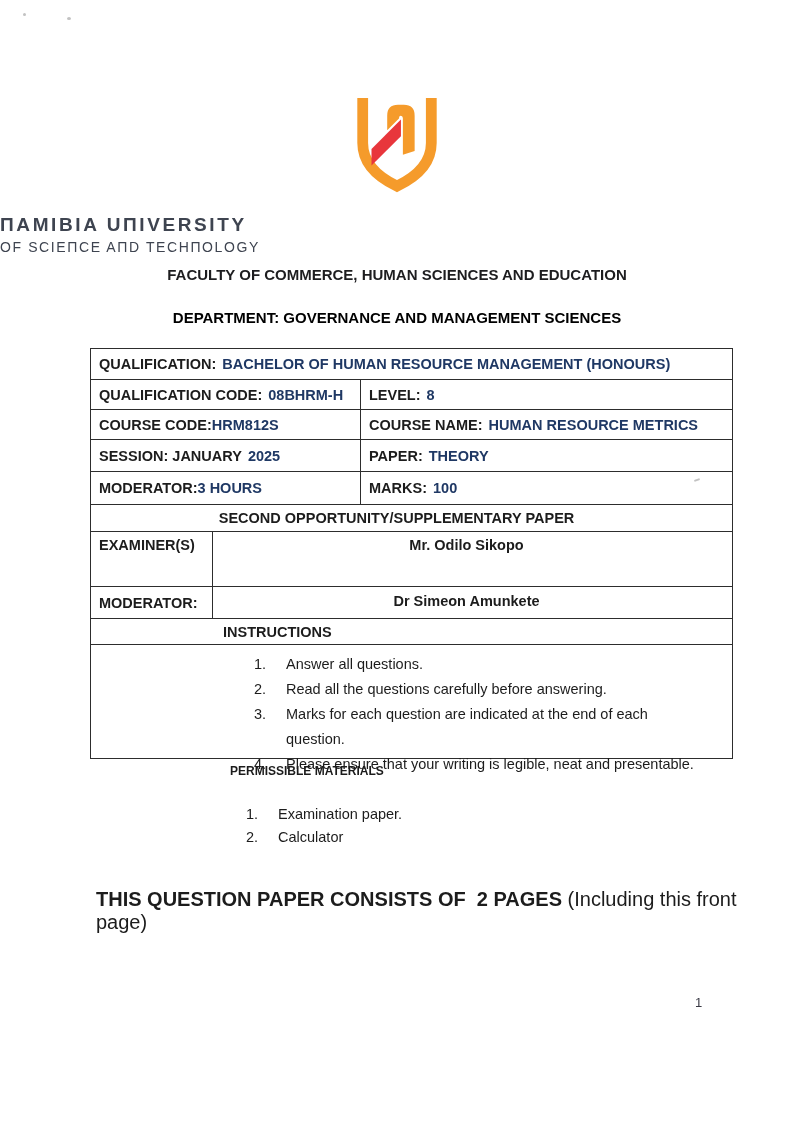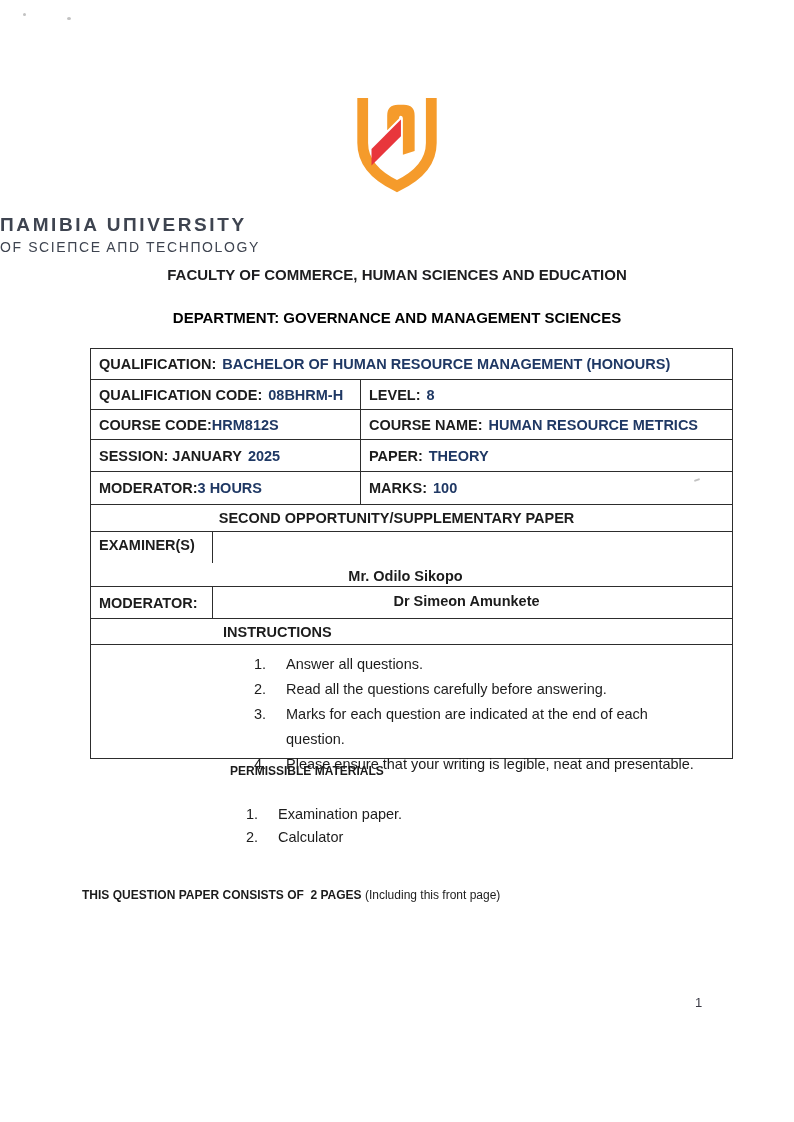--- a/index.html
+++ b/index.html
@@ -55,21 +55,21 @@
 
   .r-h30 { height: 30px; }
   .r-h32 { height: 32px; }
   .r-h33 { height: 33px; }
   .c-270 { width: 270px; display: flex; align-items: center; }
   .c-flex { flex: 1; display: flex; align-items: flex-end; }
 
   .banner-row { height: 27px; justify-content: center; }
   .banner-text { font-weight: bold; text-align: center; padding-right: 30px; width: 100%; }
 
-  .exam-row { height: 55px; align-items: stretch; flex-direction: column; }
+  .exam-row { height: 55px; align-items: stretch; }
   .exam-label { width: 122px; padding-top: 5px; }
   .exam-value { flex: 1; text-align: center; padding-top: 5px; padding-right: 20px; font-weight: bold; }
   .mod-row { height: 32px; align-items: stretch; }
   .mod-label { width: 122px; display: flex; align-items: center; }
   .mod-value { flex: 1; text-align: center; padding-top: 6px; padding-right: 20px; font-weight: bold; }
 
   .ins-head-row { height: 26px; }
   .ins-head { font-weight: bold; padding-left: 132px; }
 
   .ins-list-row { height: 114px; align-items: flex-start; display: block; padding-top: 7px; }
@@ -80,22 +80,22 @@
   
   .permissible-head {
     position: absolute; top: 764px; left: 230px;
     font-size: 12px; font-weight: bold; color: #1c1c1c;
   }
   .perm-list { position: absolute; top: 803px; left: 246px; font-size: 14.5px; color: #1c1c1c; }
   .perm-item { display: flex; line-height: 23px; }
   .perm-num { width: 32px; flex: none; }
 
   .footer-line {
-    position: absolute; top: 888px; left: 82px; right: 40px;
-    font-size: 12px; color: #1c1c1c;
+    position: absolute; top: 888px; left: 96px; right: 40px;
+    font-size: 20px; color: #1c1c1c;
   }
   .footer-bold { font-weight: bold; white-space: pre-wrap; }
   .footer-normal { font-weight: normal; white-space: pre-wrap; }
 
   .page-number {
     position: absolute; top: 995px; left: 695px;
     font-size: 13px; color: #3a3a45;
   }
 </style>
 </head>

